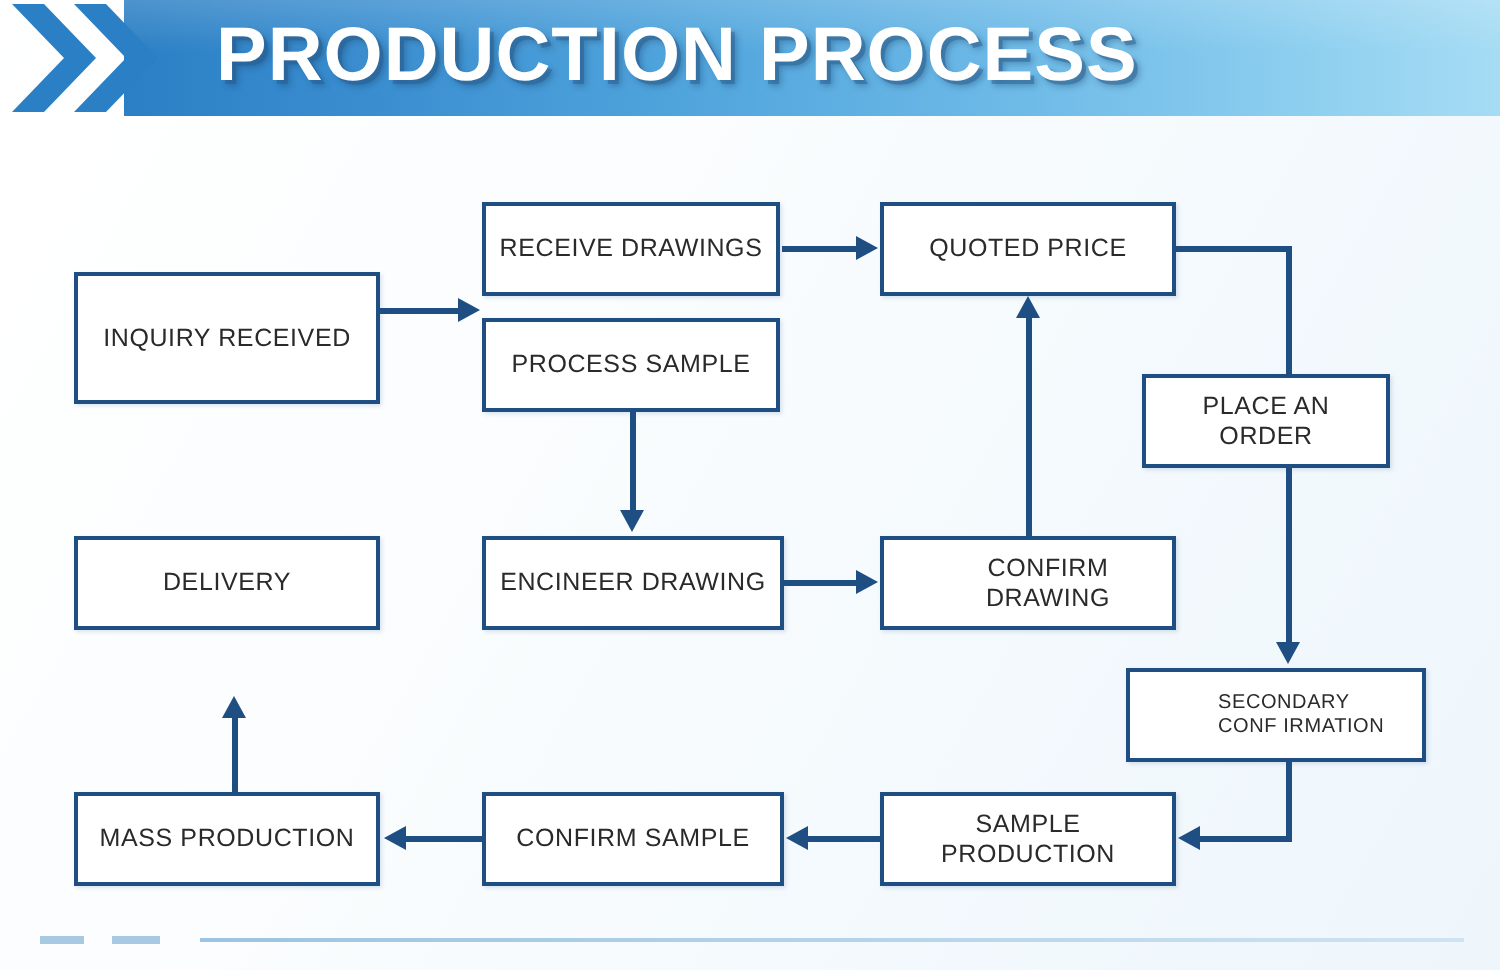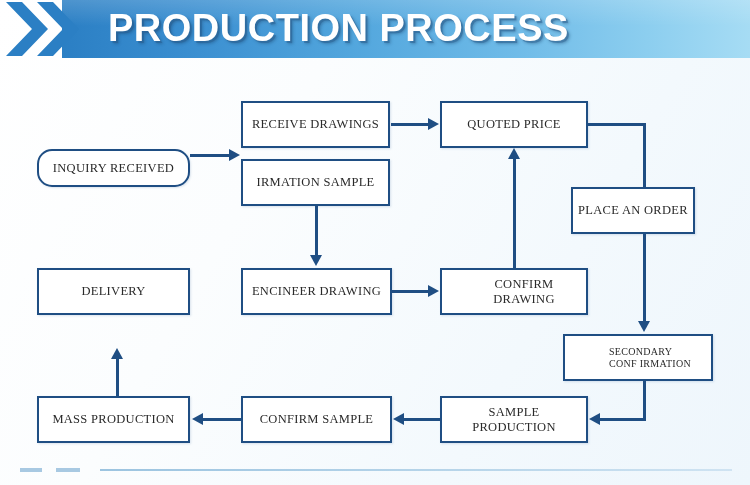--- a/index.html
+++ b/index.html
@@ -81,21 +81,21 @@
     display: flex;
     align-items: center;
     justify-content: center;
     text-align: center;
     color: #2a2a2a;
     font-size: 12.5px;
     letter-spacing: 0.3px;
     line-height: 1.18;
     box-shadow: 1px 1px 2px rgba(70,110,160,0.18);
   }
-  .box span { display: block; padding: 0 4px; font-family: Liberation Serif, serif; }
+  .box span { display: block; padding: 0 4px; }
   .box.multiline {
     justify-content: flex-start;
     text-align: left;
   }
   .box.multiline span { padding-left: 22px; }
 
   
   .conn {
     position: absolute;
     background: #1f4e83;
@@ -161,30 +161,30 @@
     </div>
     <div class="chev chev-2">
       <svg width="46" height="58" viewBox="0 0 46 58">
         <polygon points="4,2 30,29 4,56 20,56 46,29 20,2" fill="#2b7fc4"></polygon>
       </svg>
     </div>
 
     <div class="header-title">PRODUCTION PROCESS</div>
   </div>
 
-  <div class="box" style="left:37px; top:149px; width:153px; height:38px;border-radius:15px;">
+  <div class="box" style="left:37px; top:136px; width:153px; height:66px;">
     <span>INQUIRY RECEIVED</span>
   </div>
 
   <div class="box" style="left:241px; top:101px; width:149px; height:47px;">
     <span>RECEIVE DRAWINGS</span>
   </div>
 
   <div class="box" style="left:241px; top:159px; width:149px; height:47px;">
-    <span>IRMATION SAMPLE</span>
+    <span>PROCESS SAMPLE</span>
   </div>
 
   <div class="box" style="left:440px; top:101px; width:148px; height:47px;">
     <span>QUOTED PRICE</span>
   </div>
 
   <div class="box" style="left:571px; top:187px; width:124px; height:47px;">
     <span>PLACE AN ORDER</span>
   </div>
 

